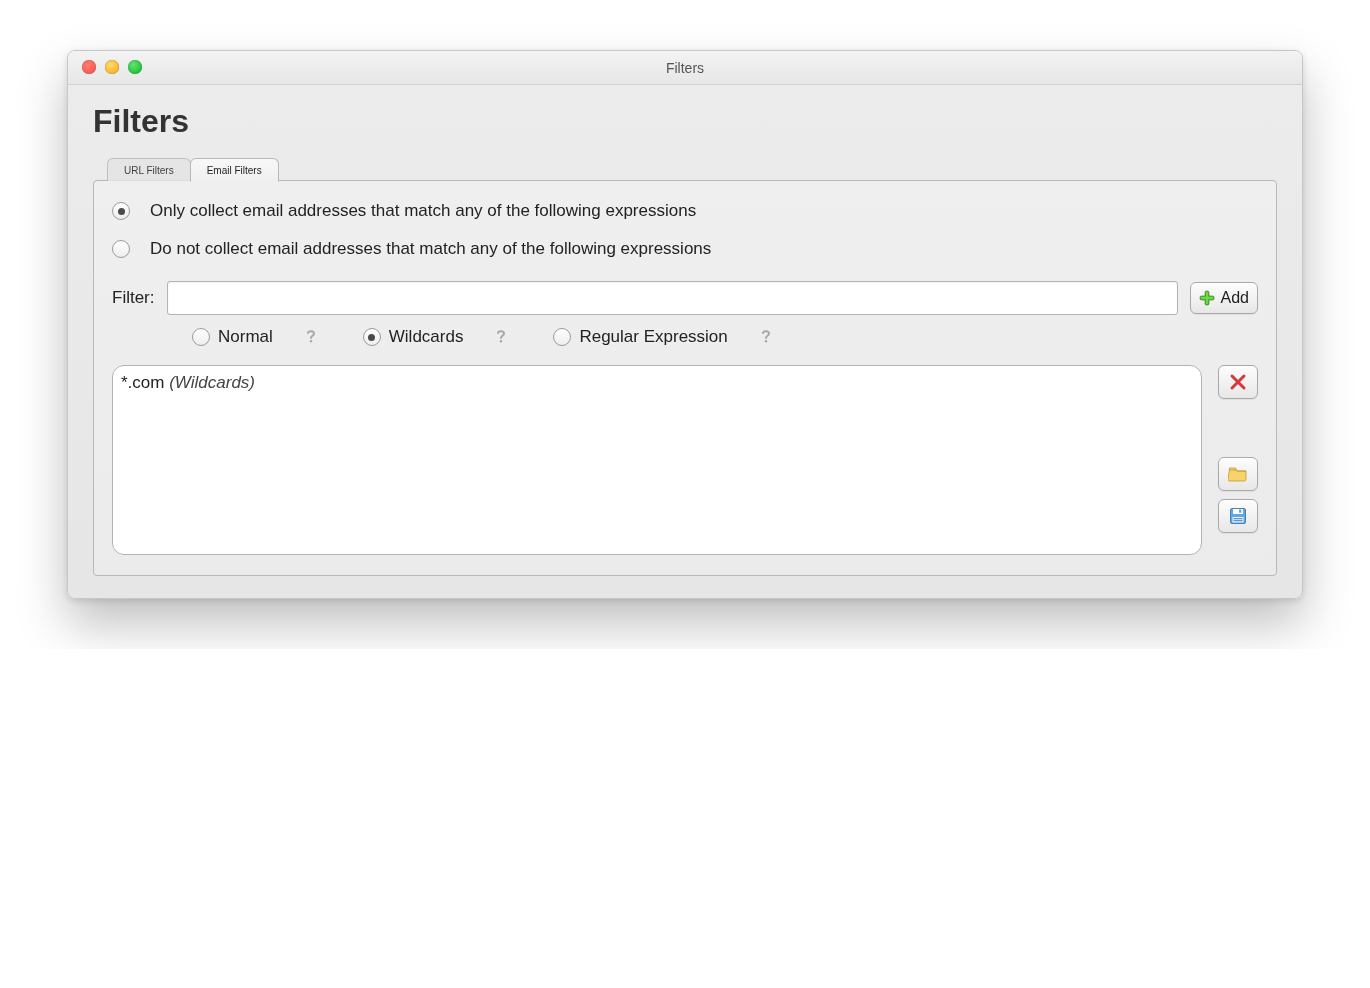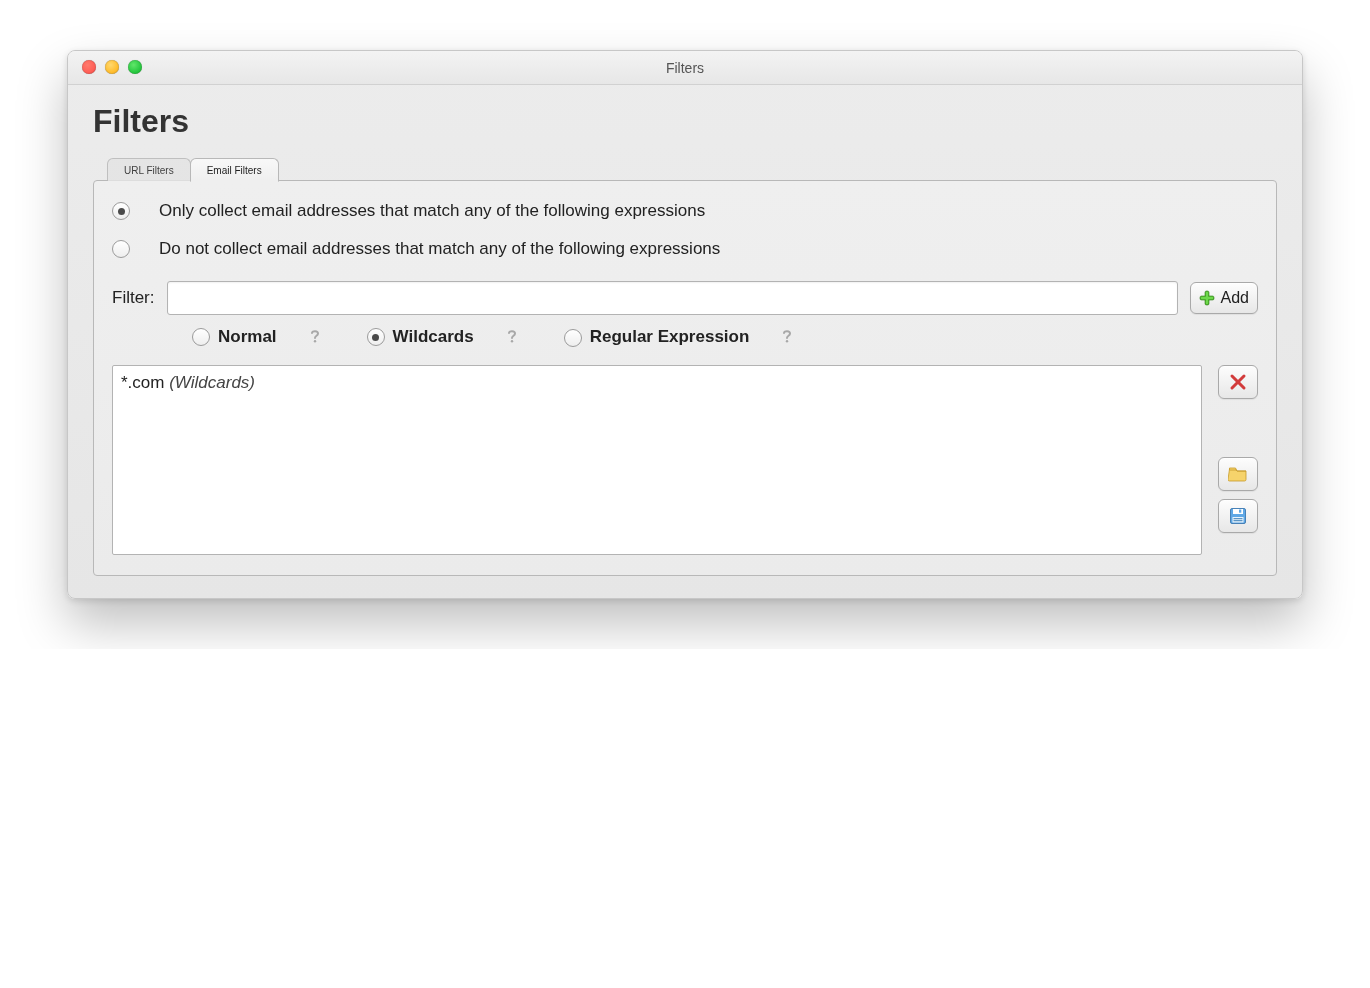--- a/index.html
+++ b/index.html
@@ -92,21 +92,21 @@
     border-radius: 4px;
     padding: 20px 18px 20px 18px;
     background: linear-gradient(#efefef, #ebebeb);
     margin-top: -1px;
     position: relative;
     z-index: 1;
   }
   .radio-row {
     display: flex;
     align-items: center;
-    gap: 29px;
+    gap: 20px;
     margin-bottom: 18px;
     font-size: 17px;
   }
   .radio {
     width: 18px; height: 18px;
     border-radius: 50%;
     border: 1px solid #9b9b9b;
     background: linear-gradient(#fff, #eee);
     display: inline-flex;
     align-items: center;
@@ -156,21 +156,20 @@
     padding: 0;
     justify-content: center;
   }
   .syntax-row {
     display: flex;
     align-items: center;
     gap: 24px;
     margin-left: 80px;
     margin-bottom: 18px;
     font-size: 17px;
-    font-weight: bold;
   }
   .syntax-opt {
     display: inline-flex;
     align-items: center;
     gap: 8px;
   }
   .help-icon {
     width: 18px; height: 18px;
     display: inline-block;
     color: #a8a8a8;
@@ -183,21 +182,21 @@
   .list-area {
     display: flex;
     gap: 16px;
     align-items: flex-start;
   }
   .listbox {
     flex: 1;
     min-height: 190px;
     border: 1px solid #b3b3b3;
     background: #fff;
-    border-radius: 2px;
+    border-radius: 12px;
     padding: 6px 8px;
     font-size: 17px;
   }
   .list-item { padding: 1px 0; }
   .list-item .mode {
     font-style: italic;
     color: #444;
   }
   .side-buttons {
     display: flex;
@@ -280,21 +279,21 @@
           <span class="radio selected"></span>
           <span>Wildcards</span>
         </span>
         <span class="help-icon">
           <svg width="16" height="16" viewBox="0 0 16 16">
             <path d="M5 5 C5 2.5 11 2.5 11 5.5 C11 8 8 7.5 8 10" fill="none" stroke="#a8a8a8" stroke-width="2" stroke-linecap="round"></path>
             <circle cx="8" cy="13.2" r="1.2" fill="#a8a8a8"></circle>
           </svg>
         </span>
 
-        <span class="syntax-opt" style="margin-left:18px;align-items:flex-end;">
+        <span class="syntax-opt" style="margin-left:18px;">
           <span class="radio"></span>
           <span>Regular Expression</span>
         </span>
         <span class="help-icon">
           <svg width="16" height="16" viewBox="0 0 16 16">
             <path d="M5 5 C5 2.5 11 2.5 11 5.5 C11 8 8 7.5 8 10" fill="none" stroke="#a8a8a8" stroke-width="2" stroke-linecap="round"></path>
             <circle cx="8" cy="13.2" r="1.2" fill="#a8a8a8"></circle>
           </svg>
         </span>
       </div>

